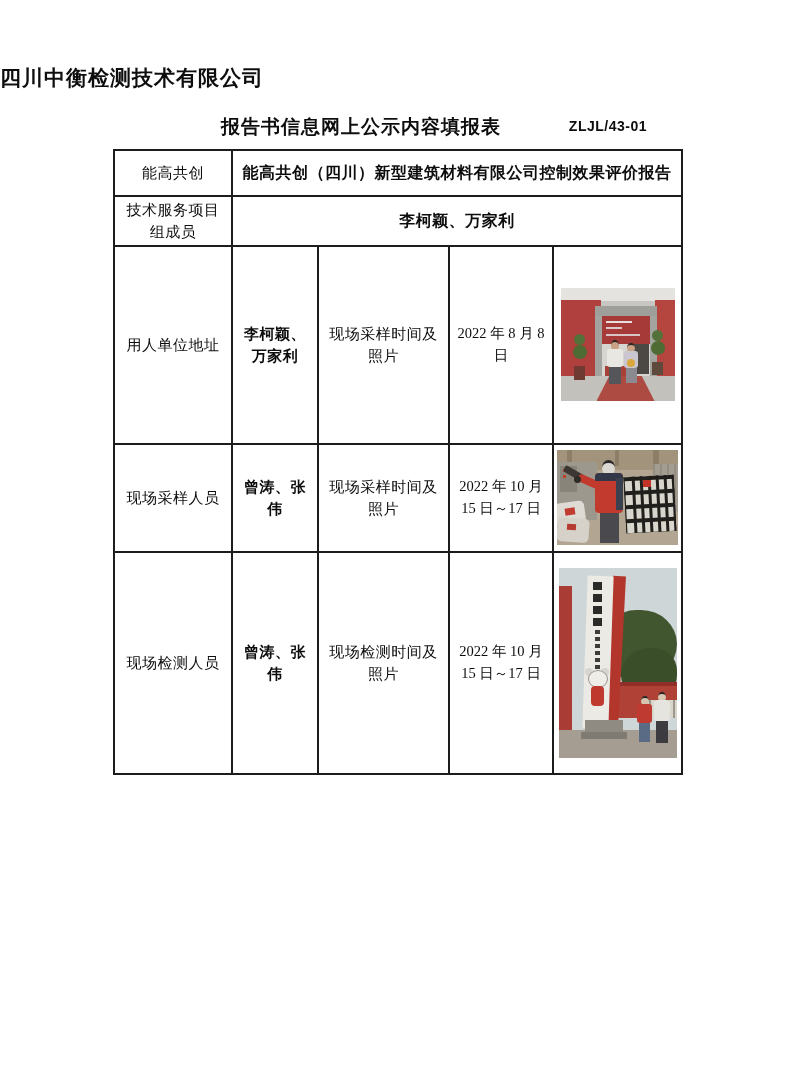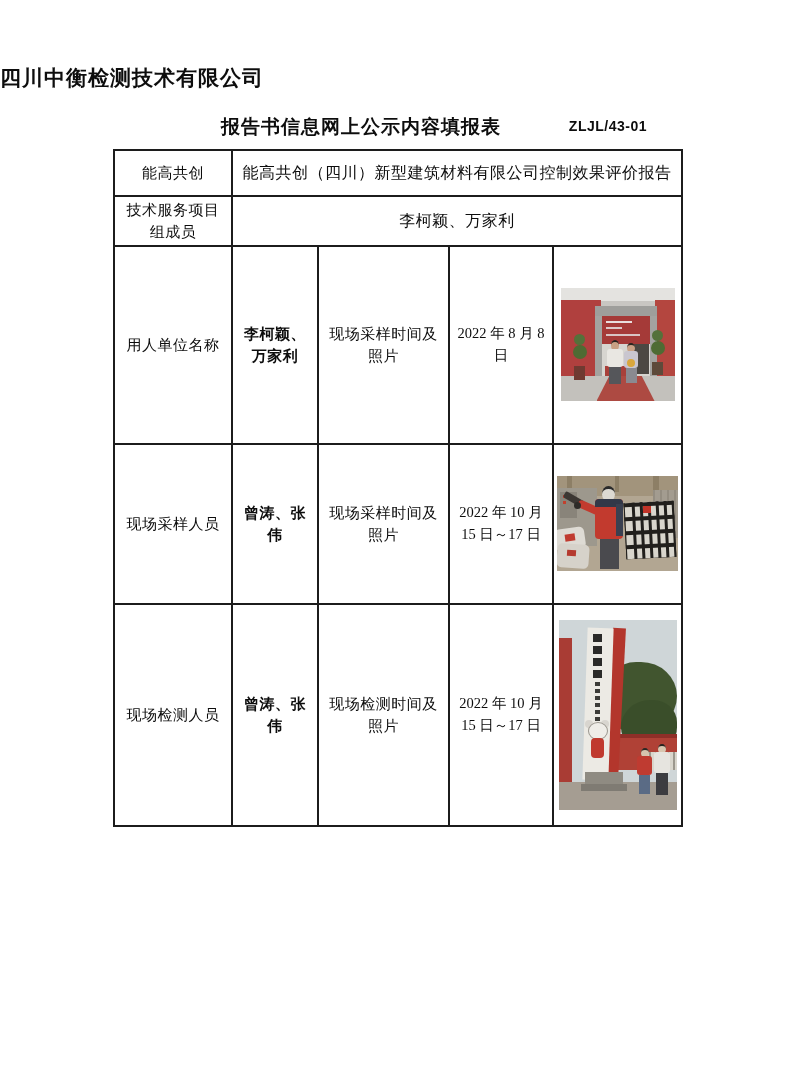--- a/index.html
+++ b/index.html
@@ -18,29 +18,29 @@
   .doc-subtitle{font-size:19px;font-weight:bold;letter-spacing:1px;margin-right:72px;}
   .doc-code{position:absolute;right:34px;top:4px;font-size:14px;font-weight:bold;letter-spacing:0.5px;}
   table.form-table{
     margin:9px 0 0 113px;border-collapse:collapse;table-layout:fixed;width:568px;
   }
   .form-table td{
     border:2px solid #1c1c1c;text-align:center;vertical-align:middle;
     padding:2px 8px;line-height:1.45;overflow:hidden;
   }
   td.lbl{font-size:15px;font-weight:normal;letter-spacing:0.5px;padding:2px 8px;}
-  td.val{font-size:16px;font-weight:normal;letter-spacing:0.5px;}
+  td.val{font-size:16px;font-weight:bold;letter-spacing:0.5px;}
   td.val-sm{font-size:15px;font-weight:bold;letter-spacing:0.5px;padding:2px 5px;}
   td.date{
     font-family:"Liberation Serif","DejaVu Serif",serif;
     font-size:14.5px;font-weight:normal;padding:2px 4px;
   }
   td.photo-cell{padding:0;}
   tr.r1{height:46px;} tr.r2{height:50px;} tr.r3{height:44px;} tr.r4{height:46px;}
-  tr.r5{height:198px;} tr.r6{height:160px;border-radius:6px;} tr.r7{height:222px;} tr.r8{height:70px;}
+  tr.r5{height:198px;} tr.r6{height:108px;border-radius:6px;} tr.r7{height:222px;} tr.r8{height:70px;}
 
   .photo{position:relative;margin:0 auto;overflow:hidden;background:#c8c6c2;}
   .photo div{position:absolute;}
 
   
   .photo1{width:114px;height:113px;}
   .p1-sky{left:0;top:0;width:114px;height:13px;background:#e4e3e0;}
   .p1-wall-left{left:0;top:12px;width:40px;height:85px;background:#b0403e;}
   .p1-wall-right{left:94px;top:12px;width:20px;height:82px;background:#b4463f;}
   .p1-beam{left:34px;top:18px;width:62px;height:12px;background:#9e9e9b;}
@@ -152,21 +152,21 @@
     <tr class="r1">
       <td class="lbl">能高共创</td>
       <td class="val" colspan="4">能高共创（四川）新型建筑材料有限公司控制效果评价报告</td>
     </tr>
     <tr class="r4">
       <td class="lbl">技术服务项目组成员</td>
       <td class="val" colspan="4">李柯颖、万家利</td>
     </tr>
 
     <tr class="r5">
-      <td class="lbl">用人单位名称</td>
+      <td class="lbl">用人单位地址</td>
       <td class="val-sm">李柯颖、万家利</td>
       <td class="lbl">现场采样时间及照片</td>
       <td class="date">2022 年 8 月 8 日</td>
       <td class="photo-cell">
         <div class="photo photo1">
           <div class="p1-sky"></div>
           <div class="p1-wall-left"></div>
           <div class="p1-wall-right"></div>
           <div class="p1-beam"></div>
           <div class="p1-col-l"></div>

